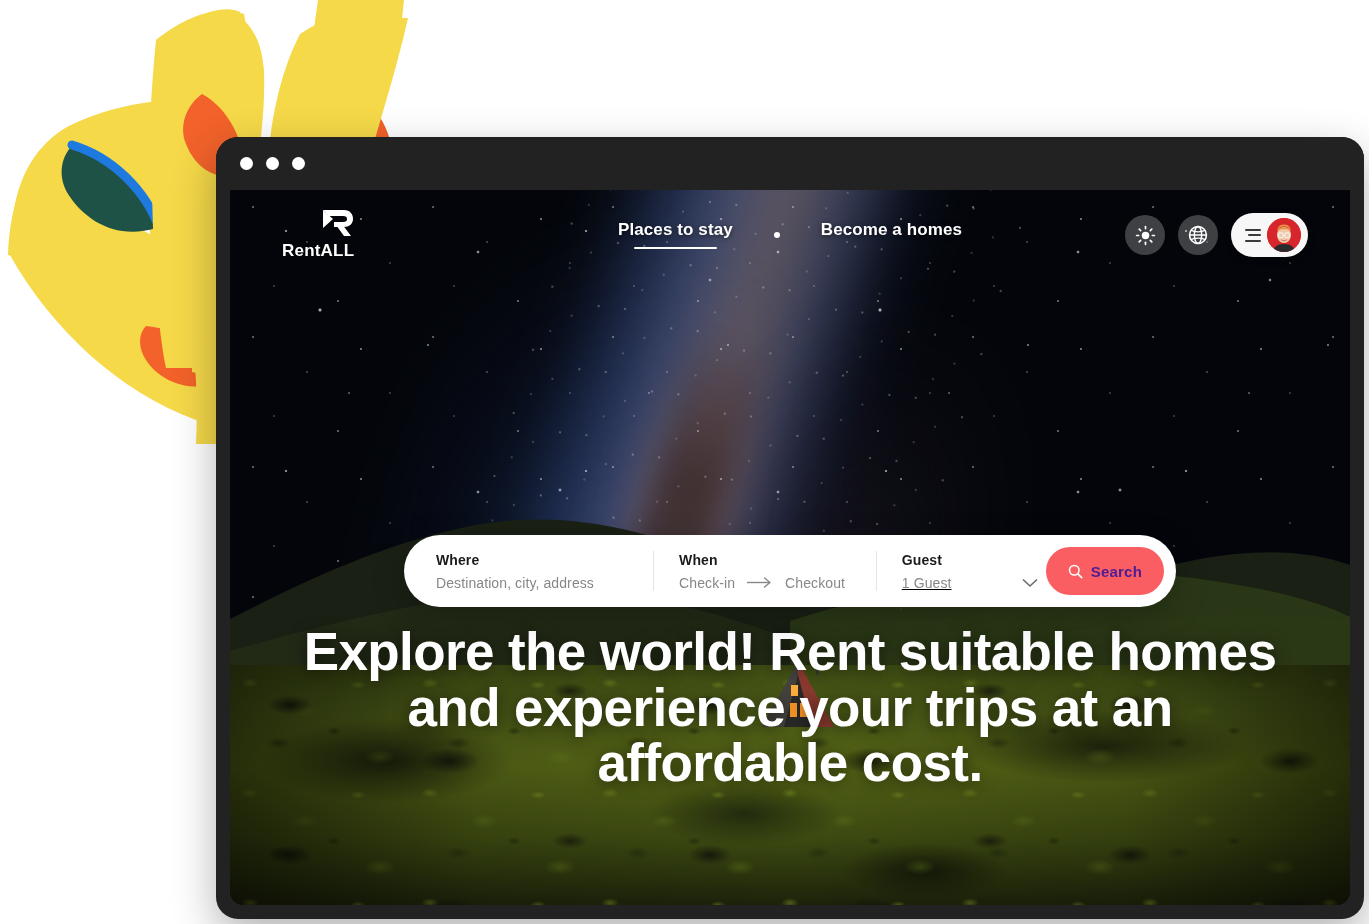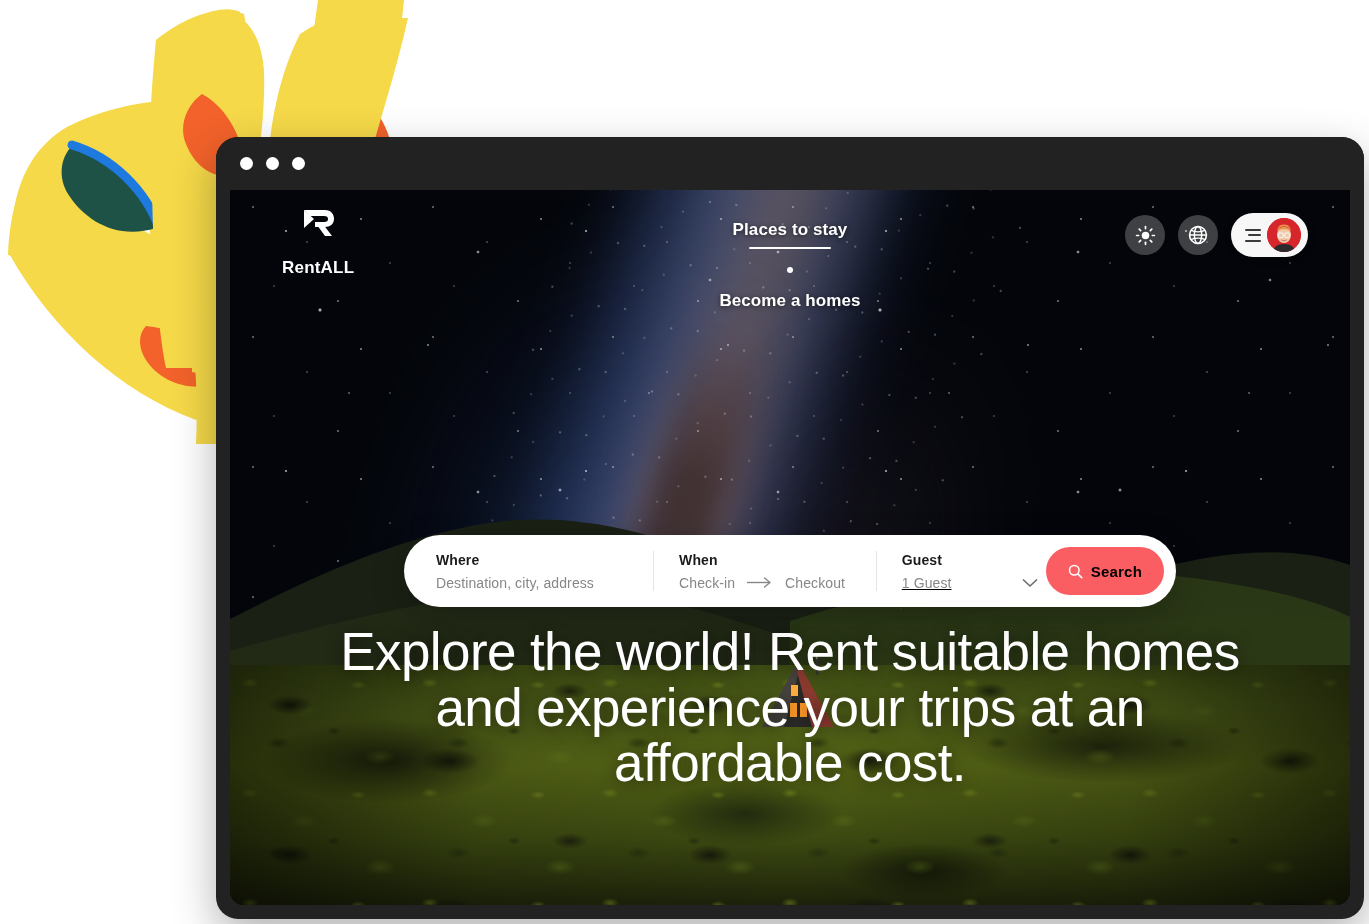--- a/index.html
+++ b/index.html
@@ -259,39 +259,38 @@
     display: flex;
     align-items: center;
     z-index: 20;
   }
   #logo-wrap {
     position: absolute;
     left: 52px;
     top: 18px;
     display: flex;
     flex-direction: column;
-    align-items: center;
-    gap: 20px;
+    align-items: flex-end;
+    gap: 3px;
   }
   #logo-word {
     color: #ffffff;
     font-size: 17px;
     font-weight: 700;
     letter-spacing: 0.2px;
   }
 
   #main-nav {
     position: absolute;
     left: 0; right: 0;
     top: 30px;
     display: flex;
     justify-content: center;
     align-items: center;
-    gap: 18px;
-    flex-direction: column;
+    gap: 41px;
   }
   .nav-link {
     position: relative;
     color: #ffffff;
     font-size: 17px;
     font-weight: 700;
     letter-spacing: 0.1px;
     text-decoration: none;
     padding-bottom: 9px;
     cursor: pointer;
@@ -416,21 +415,21 @@
     justify-content: space-between;
     width: 136px;
     text-decoration: underline;
   }
   #search-btn {
     margin-left: auto;
     margin-right: 12px;
     height: 48px;
     padding: 0 22px;
     background: #fa5e62;
-    color: #000000;
+    color: #4c1d95;
     border: none;
     border-radius: 26px;
     font-family: "Liberation Sans", sans-serif;
     font-size: 15px;
     font-weight: 700;
     display: flex;
     align-items: center;
     gap: 8px;
     cursor: pointer;
     letter-spacing: 0.2px;
@@ -439,21 +438,21 @@
   
   #hero-title {
     position: absolute;
     left: 50%;
     transform: translateX(-50%);
     top: 434px;
     width: 1010px;
     text-align: center;
     color: #ffffff;
     font-size: 53px;
-    font-weight: 400;
+    font-weight: 700;
     line-height: 1.05;
     letter-spacing: -0.6px;
     z-index: 18;
     text-shadow: 0 2px 16px rgba(0,0,0,0.55);
     white-space: pre-line;
   }
 </style>
 </head>
 <body>
 

